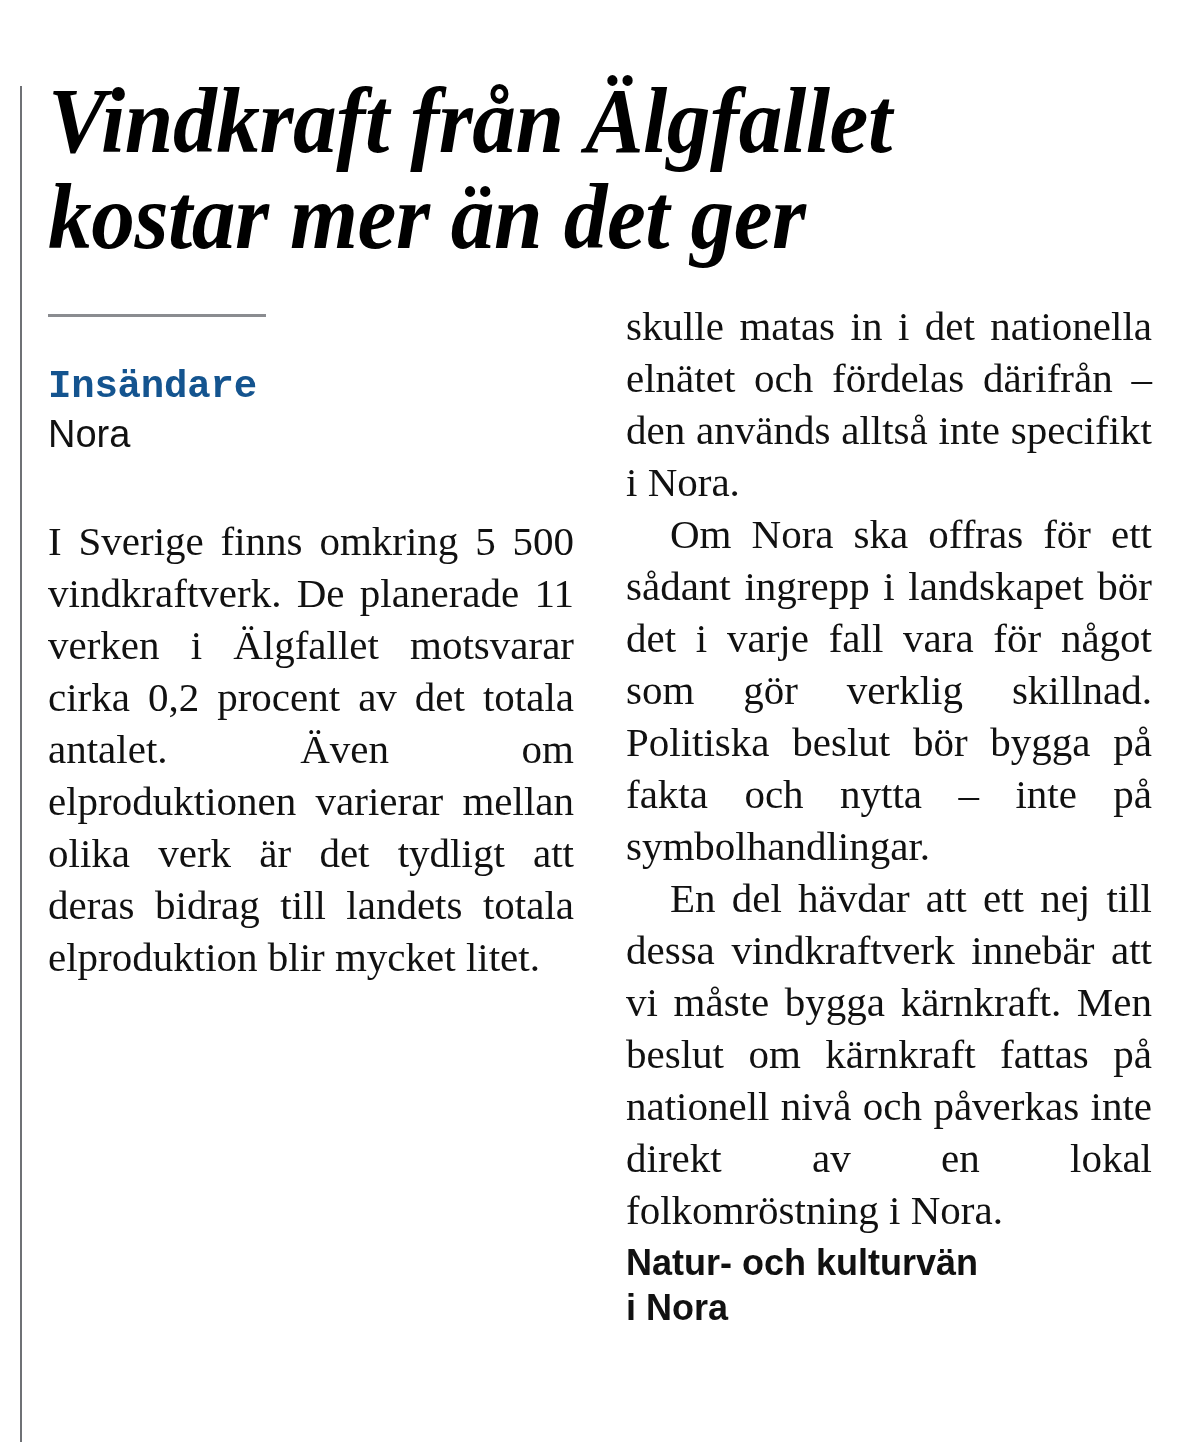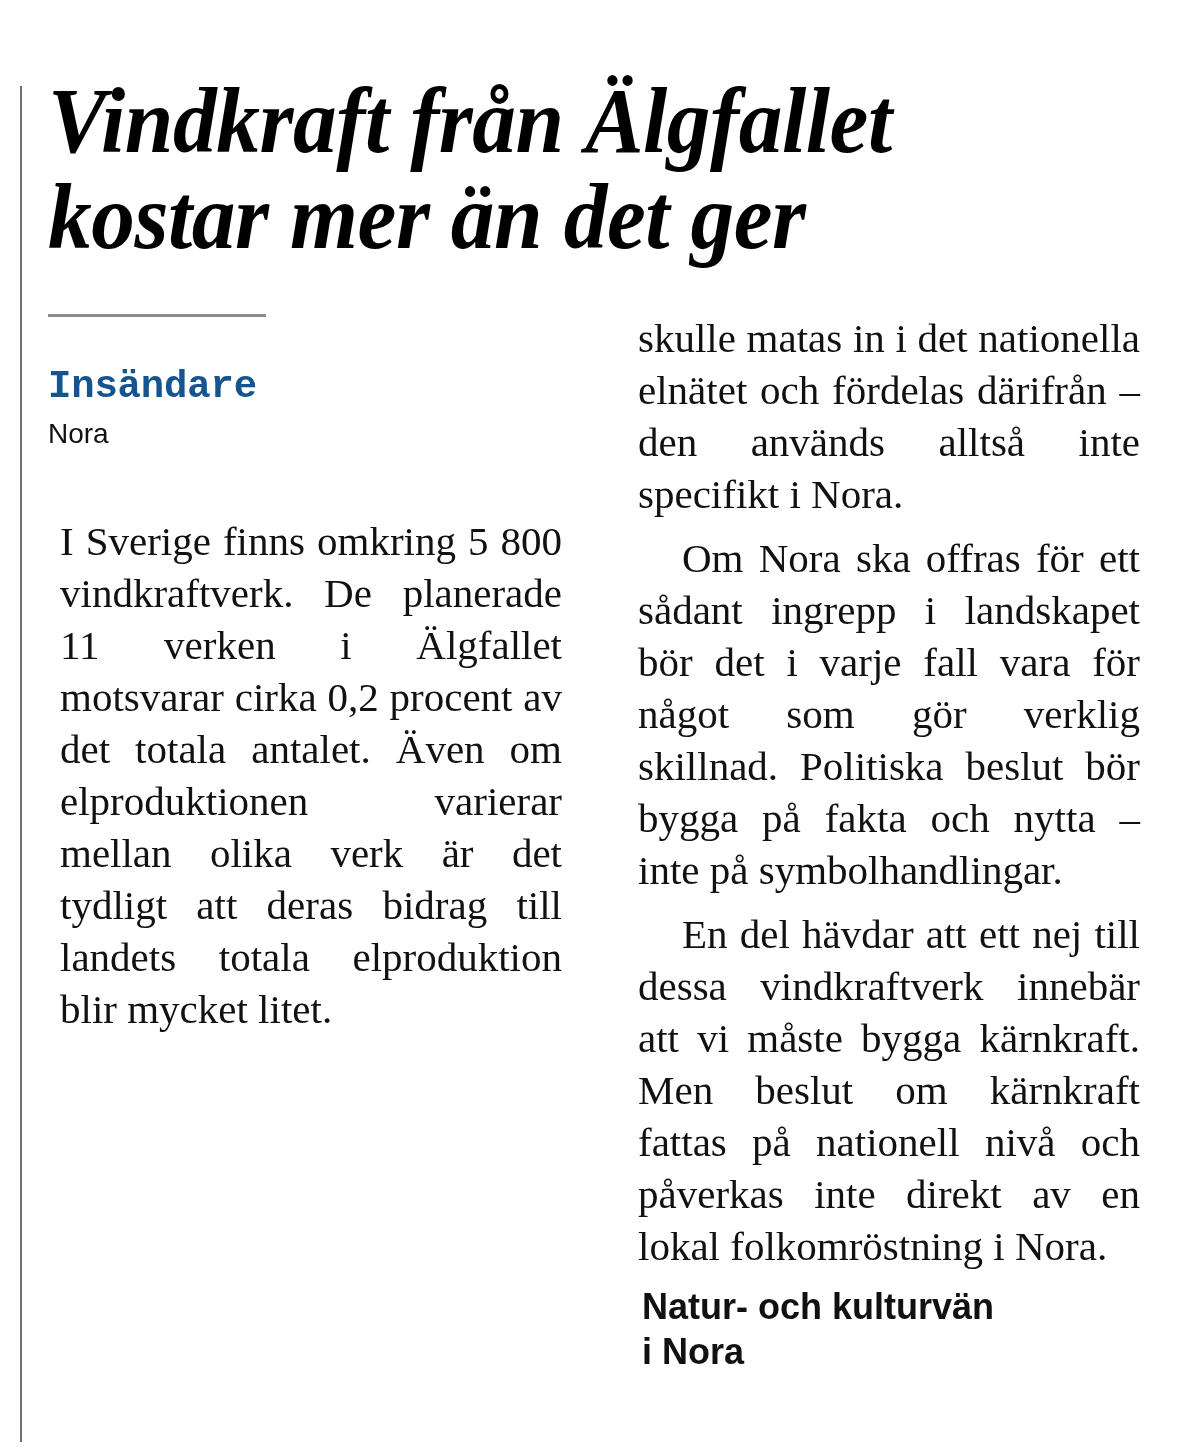--- a/index.html
+++ b/index.html
@@ -79,53 +79,53 @@
     font-size: 39px;
     line-height: 44px;
     color: #14548f;
     margin: 48px 0 0 0;
     letter-spacing: -0.2px;
   }
 
   .dateline {
     font-family: "Liberation Sans", "DejaVu Sans", sans-serif;
     font-weight: 400;
-    font-size: 28px;
+    font-size: 38px;
     line-height: 42px;
     color: #111111;
     margin: 4px 0 0 0;
   }
 
   .body-text {
     font-family: "Liberation Serif", "DejaVu Serif", serif;
     font-size: 41px;
     line-height: 52px;
     color: #111111;
     text-align: justify;
     -webkit-hyphens: auto;
     hyphens: auto;
     margin: 0;
   }
   .col-left .body-text {
     margin-top: 60px;
   }
   .body-text p {
-    margin: 12px;
+    margin: 0;
   }
   .body-text p + p {
     text-indent: 44px;
   }
 
   .signature {
     font-family: "Liberation Sans", "DejaVu Sans", sans-serif;
     font-weight: 700;
     font-size: 36px;
     line-height: 45px;
     color: #111111;
-    margin: 4px 0 0 16px;
+    margin: 4px 0 0 0;
   }
   .signature div {
     white-space: nowrap;
   }
 </style>
 </head>
 <body>
 
 <div class="page-edge-rule"></div>
 
@@ -137,21 +137,21 @@
 
     <div class="col col-left">
 
       <div class="kicker-rule"></div>
 
       <div class="kicker">Insändare</div>
 
       <div class="dateline">Nora</div>
 
       <div class="body-text">
-        <p>I Sverige finns omkring 5 800 vindkraftverk. De planerade 11 verken i Älgfallet motsvarar cirka 0,2 procent av det totala antalet. Även om elproduktionen varierar mellan olika verk är det tydligt att deras bidrag till landets totala elproduktion blir mycket litet.</p>
+        <p>I Sverige finns omkring 5 500 vindkraftverk. De planerade 11 verken i Älgfallet motsvarar cirka 0,2 procent av det totala antalet. Även om elproduktionen varierar mellan olika verk är det tydligt att deras bidrag till landets totala elproduktion blir mycket litet.</p>
       </div>
 
     </div>
 
     <div class="col col-right">
 
       <div class="body-text">
         <p>skulle matas in i det nationella elnätet och fördelas därifrån – den används alltså inte specifikt i Nora.</p>
         <p>Om Nora ska offras för ett sådant ingrepp i landskapet bör det i varje fall vara för något som gör verklig skillnad. Politiska beslut bör bygga på fakta och nytta – inte på symbolhandlingar.</p>
         <p>En del hävdar att ett nej till dessa vindkraftverk innebär att vi måste bygga kärnkraft. Men beslut om kärnkraft fattas på nationell nivå och påverkas inte direkt av en lokal folkomröstning i Nora.</p>

